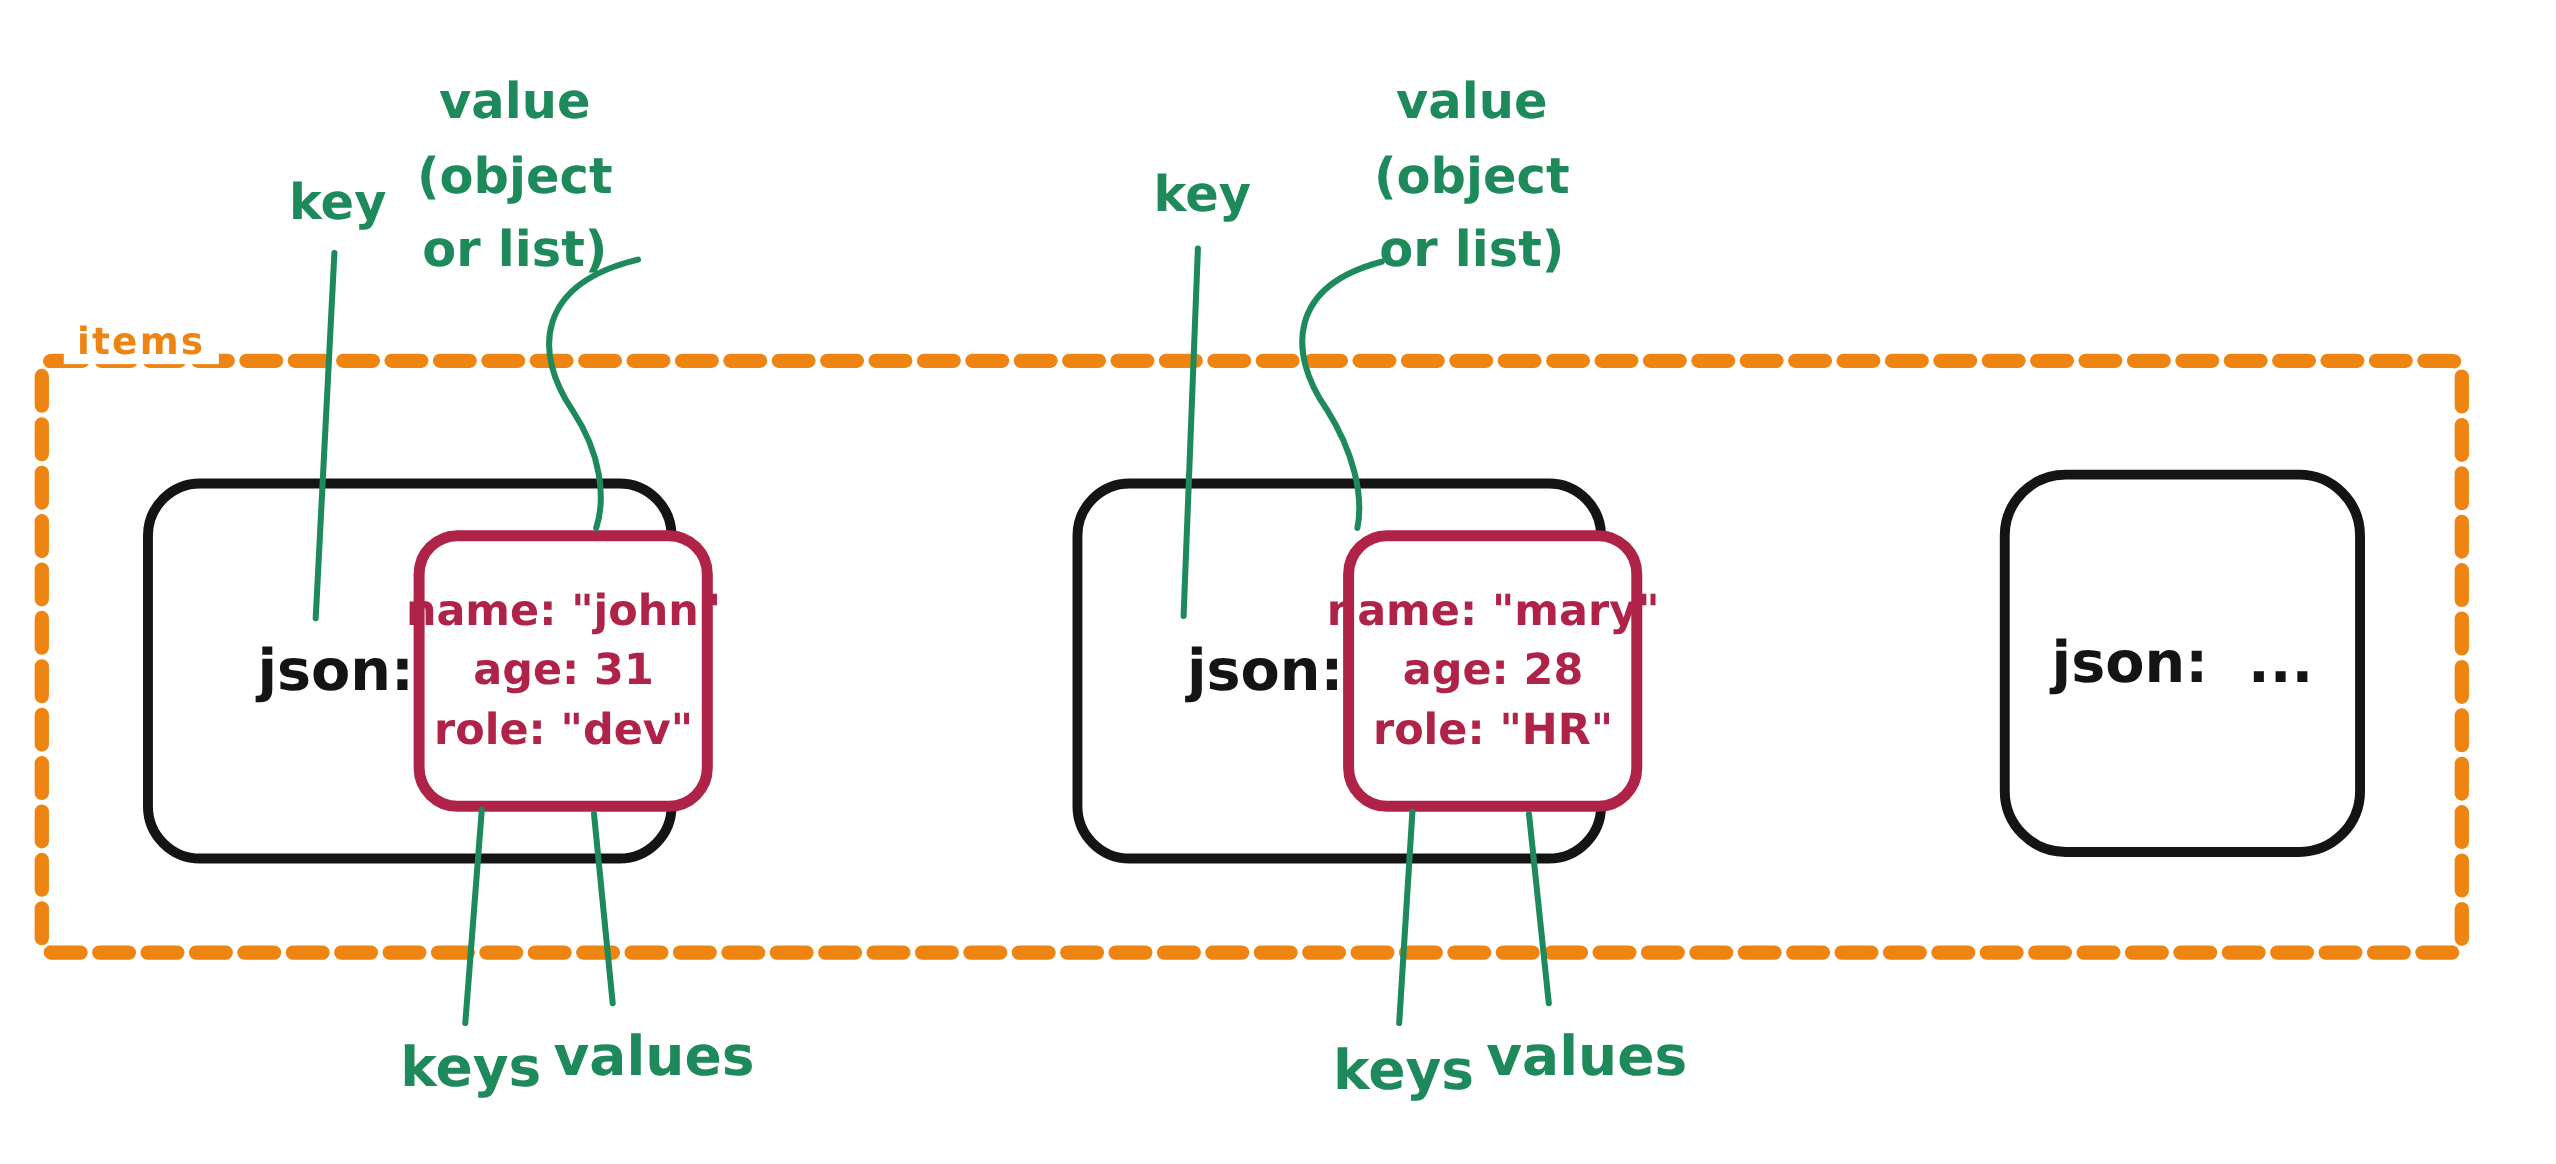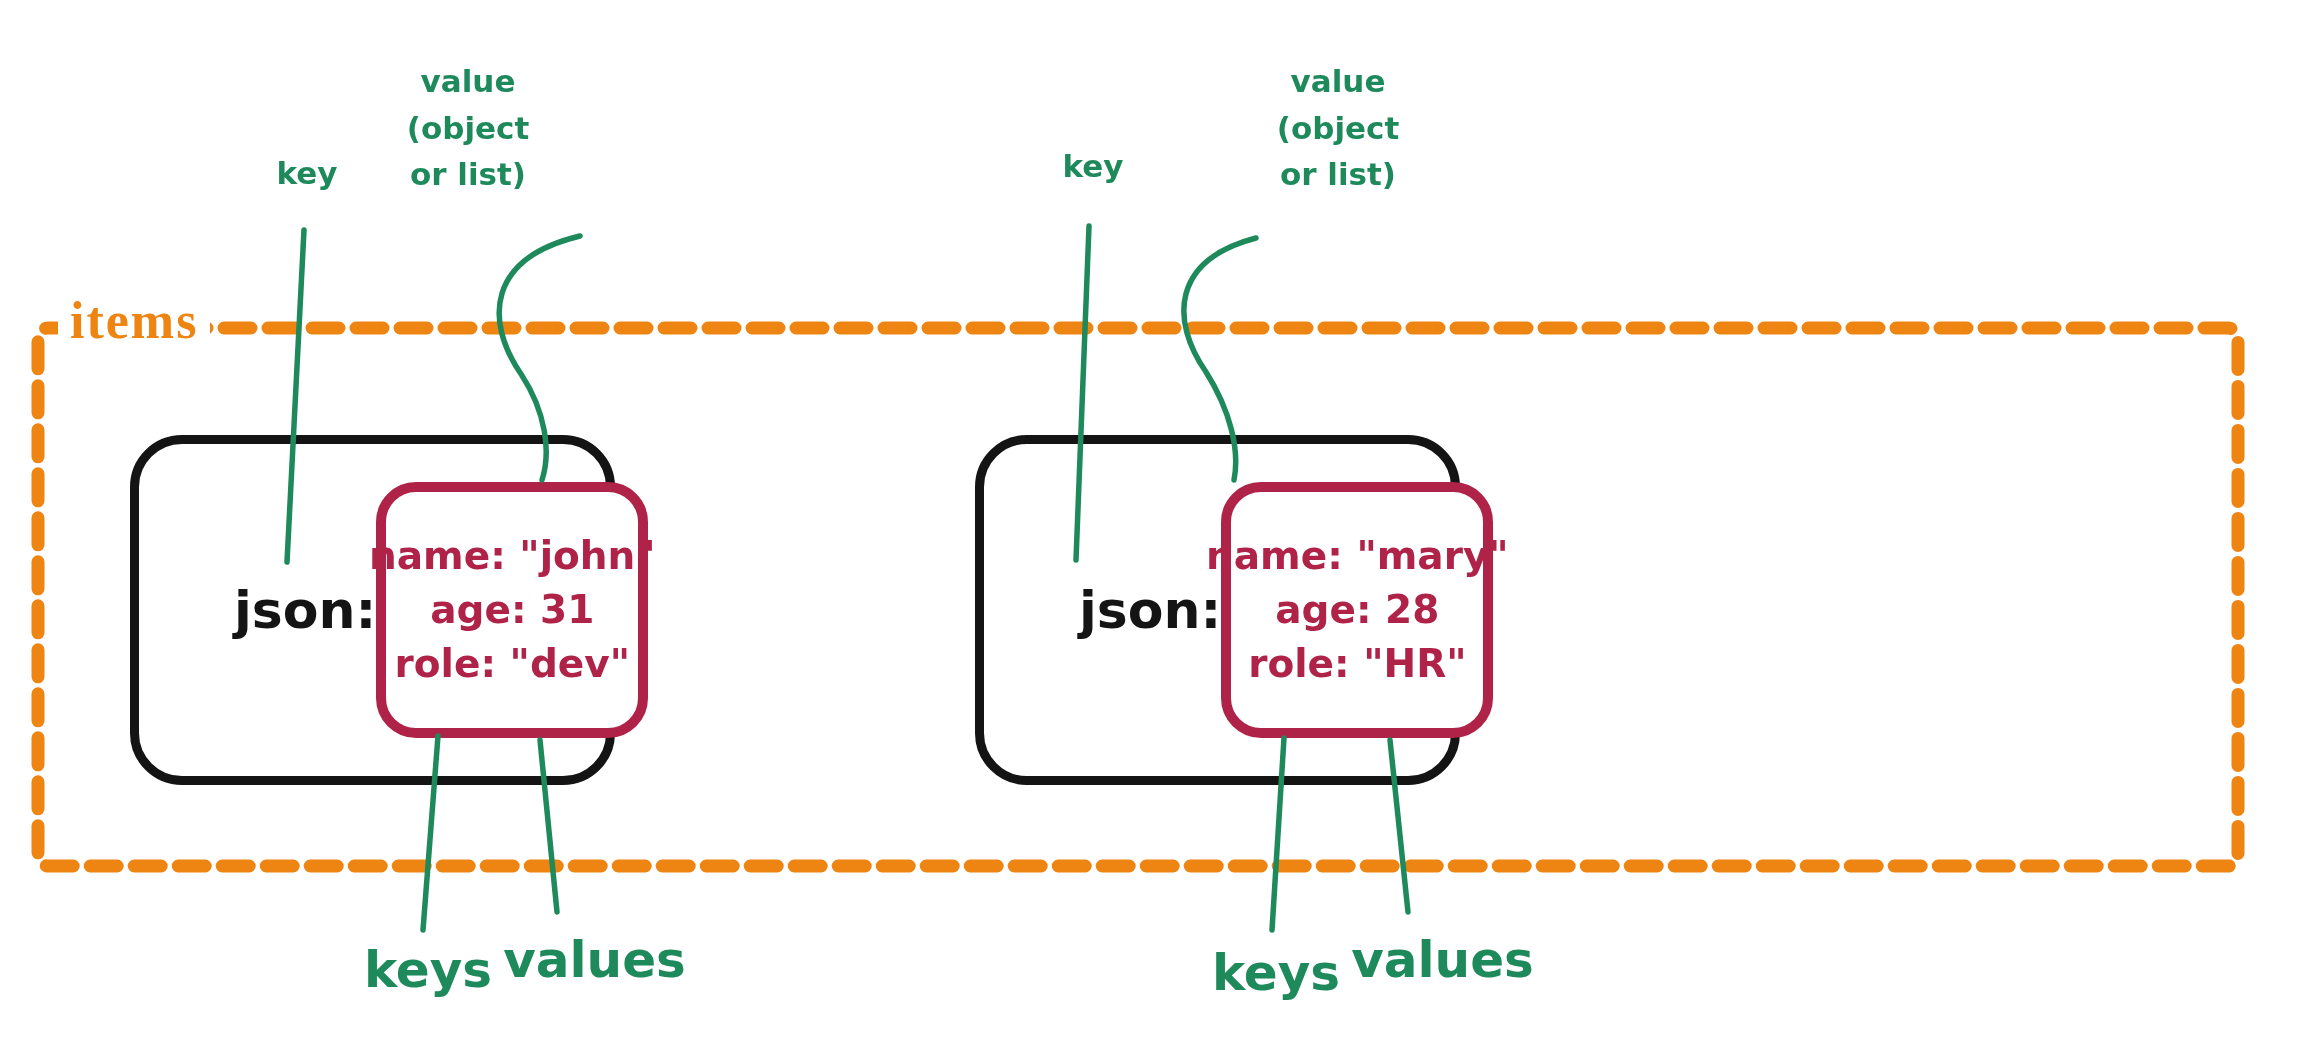--- a/index.html
+++ b/index.html
@@ -25,23 +25,22 @@
     stroke:var(--green);
     stroke-width:5.5;
     stroke-linecap:round;
   }
   .items-label{
     position:absolute;left:58px;top:291px;
     z-index:3;
     background:#ffffff;
     padding:0 12px;
     color:var(--orange);
-    font-size:52px;font-weight:600;
+    font-size:34px;font-weight:600;
     letter-spacing:2px;
-    font-family:Liberation Serif, serif;
   }
   .record-box{
     position:absolute;
     top:435px;height:350px;width:485px;
     border:9px solid var(--ink);
     border-radius:52px;
     box-sizing:border-box;
     background:#ffffff;
     display:flex;align-items:center;
     z-index:2;
@@ -70,21 +69,21 @@
   }
   .object-field{
     color:var(--crimson);
     font-size:39px;font-weight:600;
     line-height:1.38;
     white-space:pre;
   }
   .annotation{
     position:absolute;z-index:5;
     color:var(--green);
-    font-size:31px;font-weight:600;
+    font-size:45px;font-weight:600;
     text-align:center;
     line-height:1.5;
   }
   .ann-key-1{left:232px;top:150px;width:150px;}
   .ann-value-1{left:358px;top:58px;width:220px;}
   .ann-keys-1{left:338px;top:933px;width:180px;font-size:50px;}
   .ann-values-1{left:492px;top:923px;width:205px;font-size:50px;}
   .ann-key-2{left:1018px;top:143px;width:150px;}
   .ann-value-2{left:1228px;top:58px;width:220px;}
   .ann-keys-2{left:1186px;top:936px;width:180px;font-size:50px;}
@@ -112,20 +111,23 @@
 
   <div class="record-box" style="left:975px;">
     <div class="json-key">json:</div>
     <div class="object-box">
       <div class="object-field">name: "mary"</div>
       <div class="object-field">age: 28</div>
       <div class="object-field">role: "HR"</div>
     </div>
   </div>
 
+  <div class="record-box small">
+    <div class="json-key">json:  ...</div>
+  </div>
 
   <div class="annotation ann-key-1">key</div>
   <div class="annotation ann-value-1">
     <div>value</div>
     <div>(object</div>
     <div>or list)</div>
   </div>
   <div class="annotation ann-keys-1">keys</div>
   <div class="annotation ann-values-1">values</div>
 

